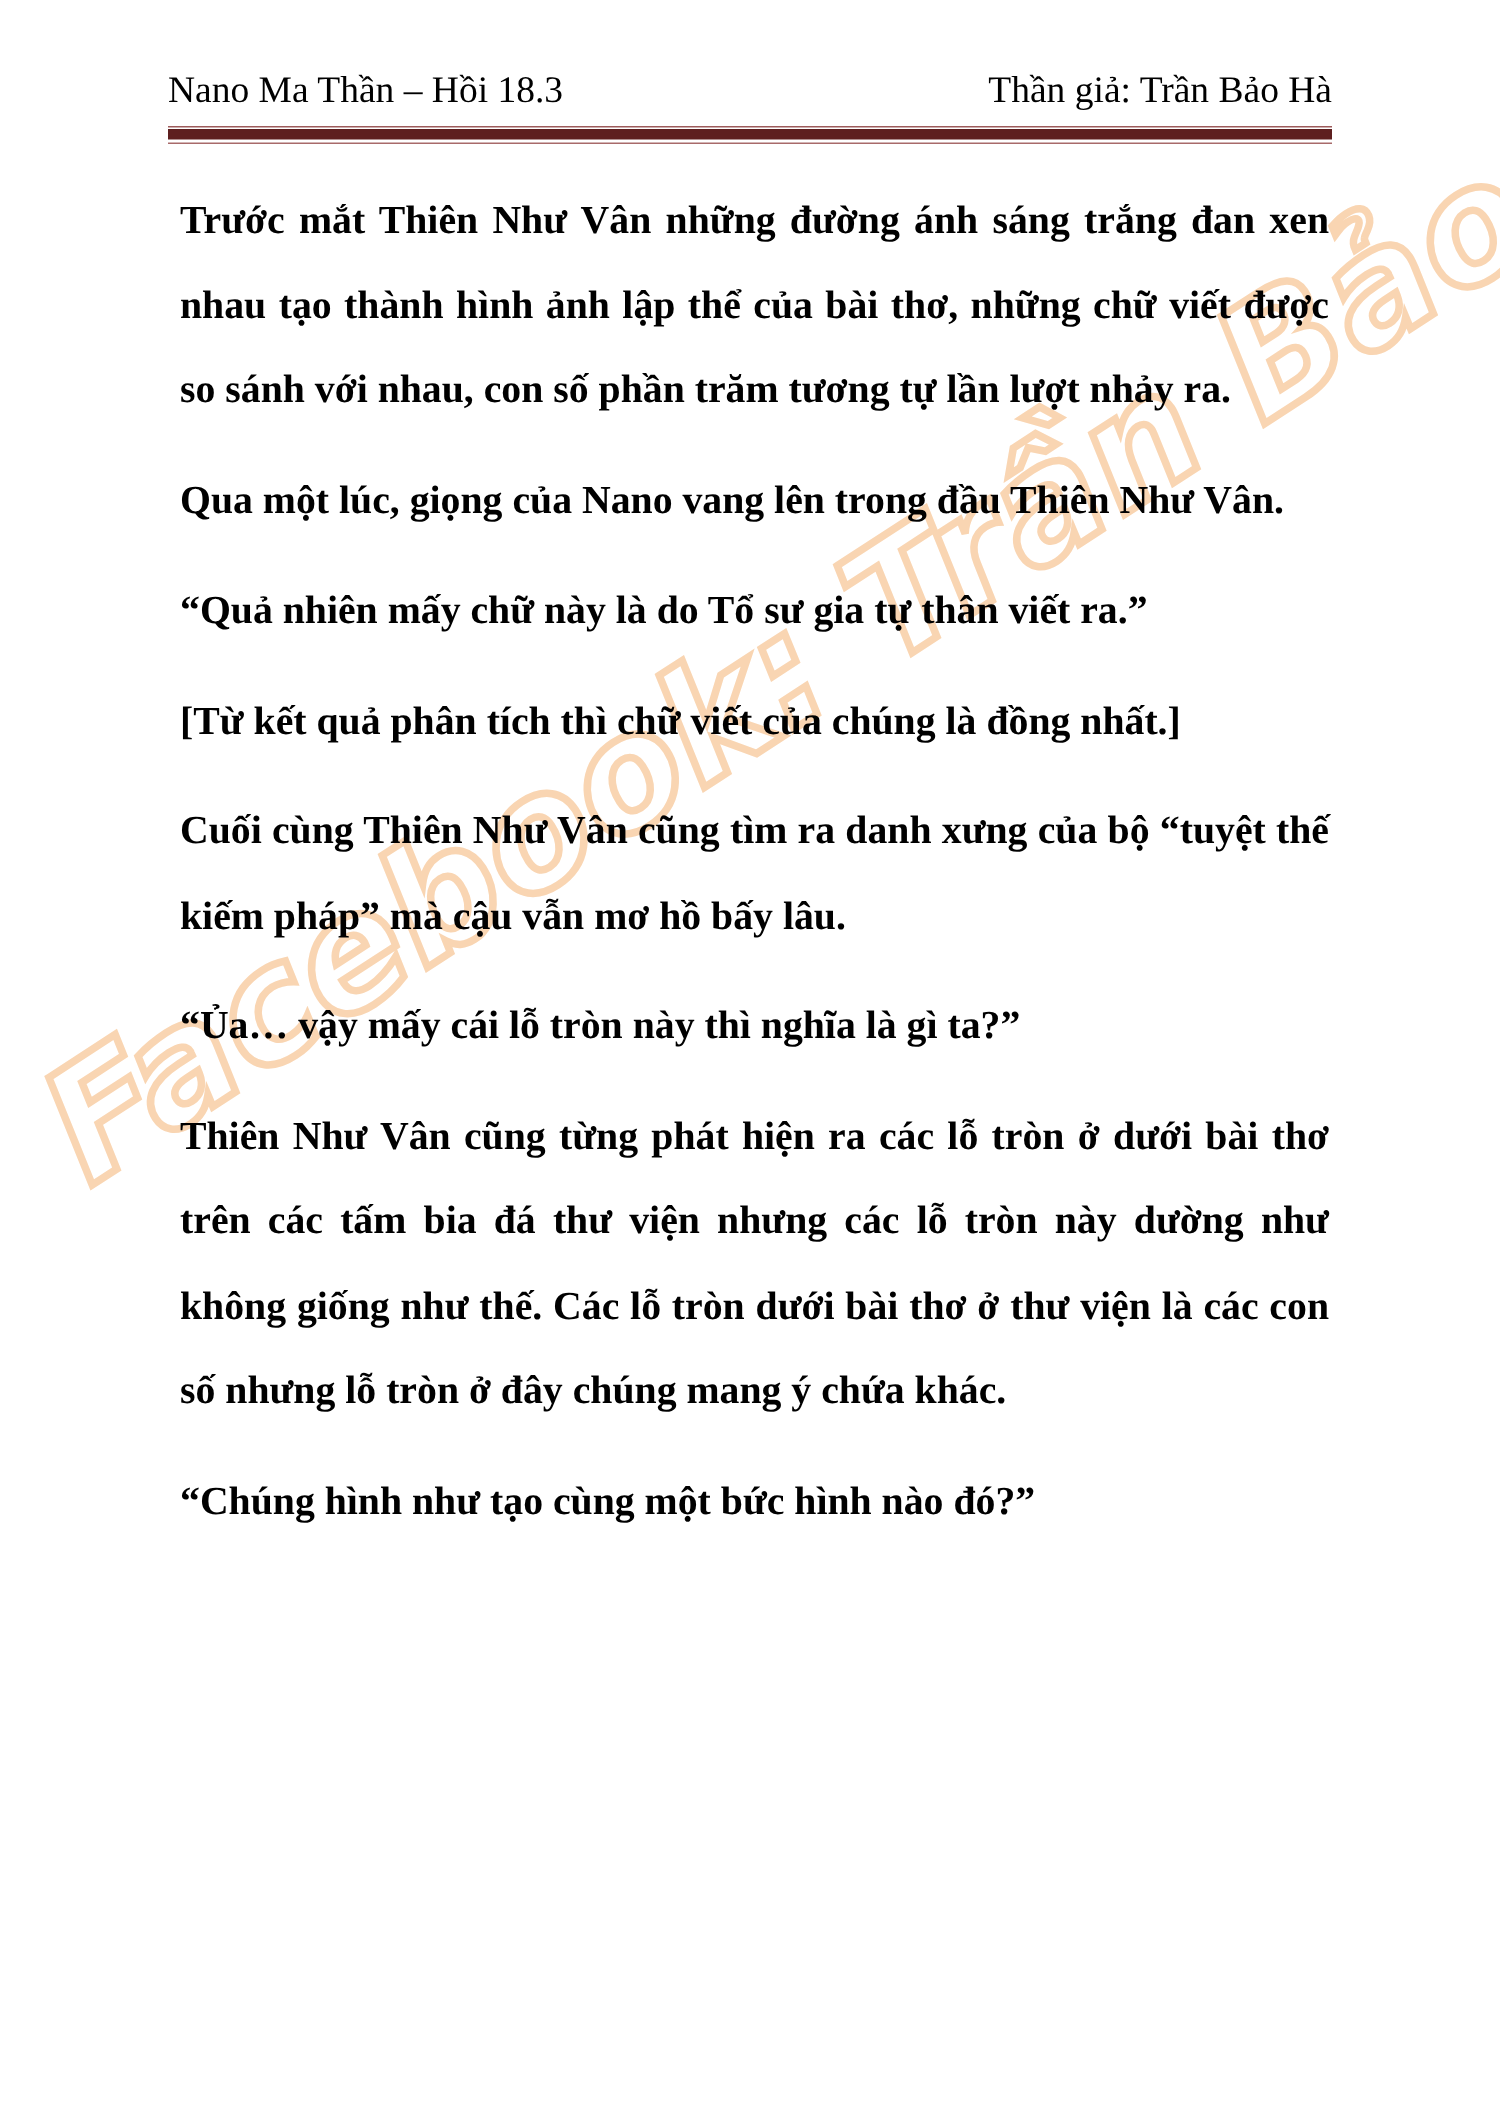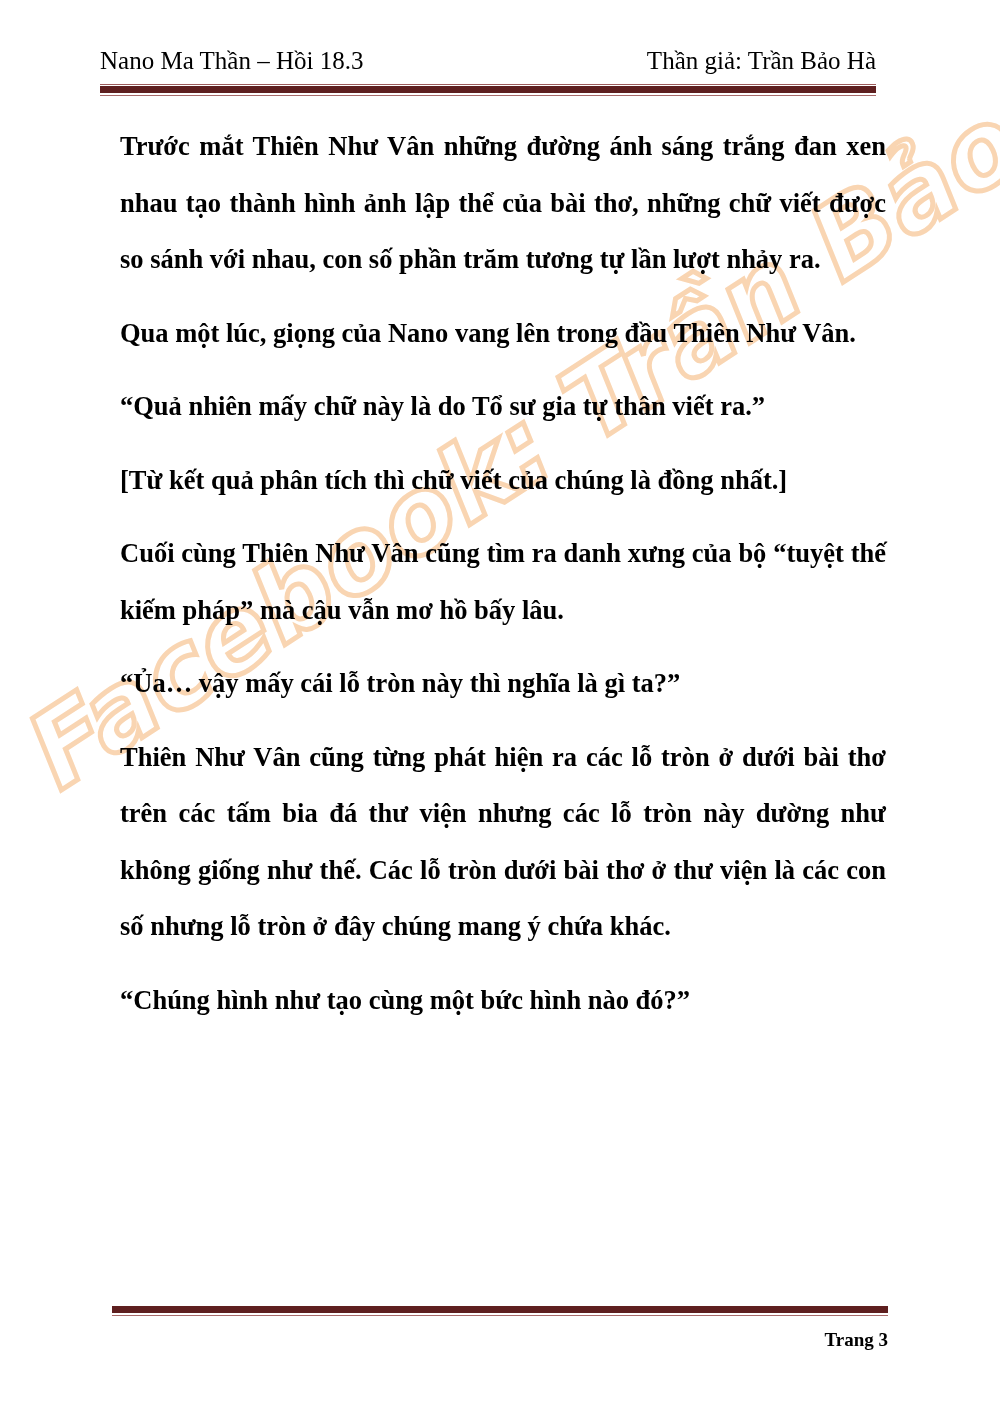--- a/index.html
+++ b/index.html
@@ -40,21 +40,21 @@
     font-size: 104px;
     letter-spacing: 1px;
     color: transparent;
     -webkit-text-stroke: 5px #f9d5b2;
     text-shadow: none;
   }
 
   
   .header {
     position: absolute;
-    left: 100px;
+    left: 112px;
     top: 44px;
     width: 776px;
     z-index: 3;
     font-family: Liberation Serif, serif;
   }
   .header-row {
     display: flex;
     justify-content: space-between;
     align-items: baseline;
     font-size: 25px;
@@ -148,19 +148,14 @@
     <p class="para">Trước mắt Thiên Như Vân những đường ánh sáng trắng đan xen nhau tạo thành hình ảnh lập thể của bài thơ, những chữ viết được so sánh với nhau, con số phần trăm tương tự lần lượt nhảy ra.</p>
     <p class="para">Qua một lúc, giọng của Nano vang lên trong đầu Thiên Như Vân.</p>
     <p class="para">“Quả nhiên mấy chữ này là do Tổ sư gia tự thân viết ra.”</p>
     <p class="para">[Từ kết quả phân tích thì chữ viết của chúng là đồng nhất.]</p>
     <p class="para">Cuối cùng Thiên Như Vân cũng tìm ra danh xưng của bộ “tuyệt thế kiếm pháp” mà cậu vẫn mơ hồ bấy lâu.</p>
     <p class="para">“Ủa… vậy mấy cái lỗ tròn này thì nghĩa là gì ta?”</p>
     <p class="para">Thiên Như Vân cũng từng phát hiện ra các lỗ tròn ở dưới bài thơ trên các tấm bia đá thư viện nhưng các lỗ tròn này dường như không giống như thế. Các lỗ tròn dưới bài thơ ở thư viện là các con số nhưng lỗ tròn ở đây chúng mang ý chứa khác.</p>
     <p class="para">“Chúng hình như tạo cùng một bức hình nào đó?”</p>
   </div>
 
-  <div class="footer">
-    <div class="footer-rule-thick"></div>
-    <div class="footer-rule-thin"></div>
-    <div class="footer-text">Trang 3</div>
-  </div>
 
 </div>
 
 </body></html>

